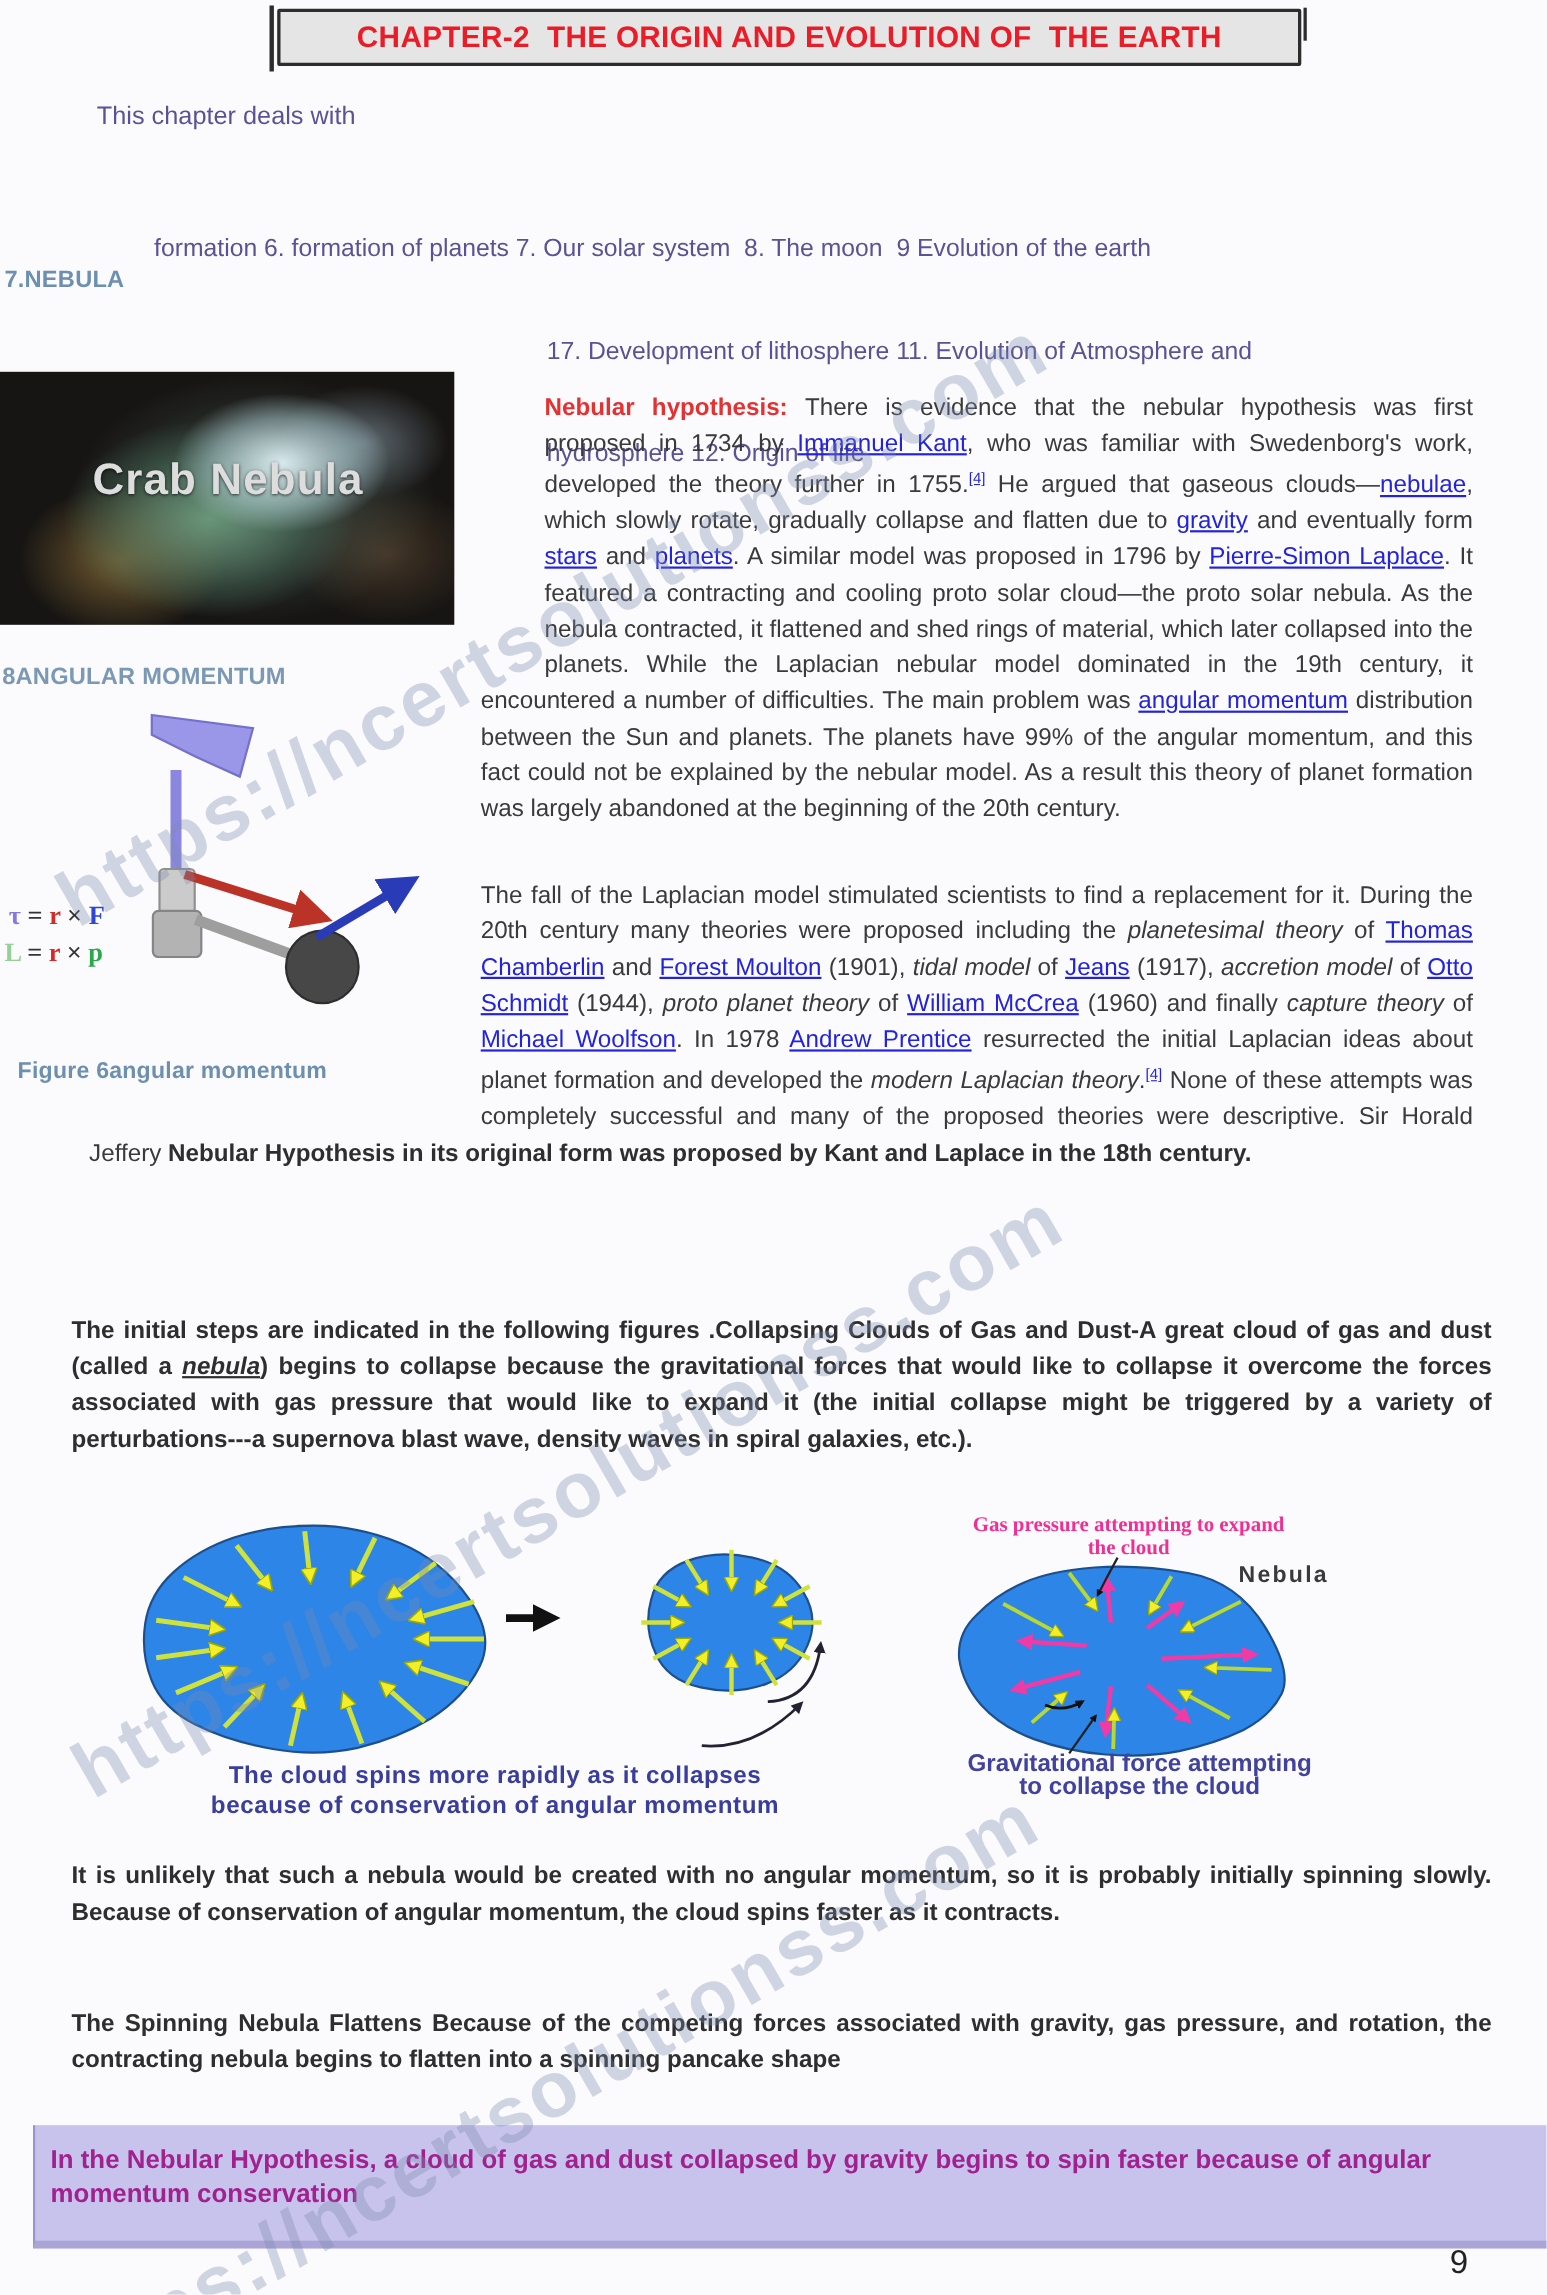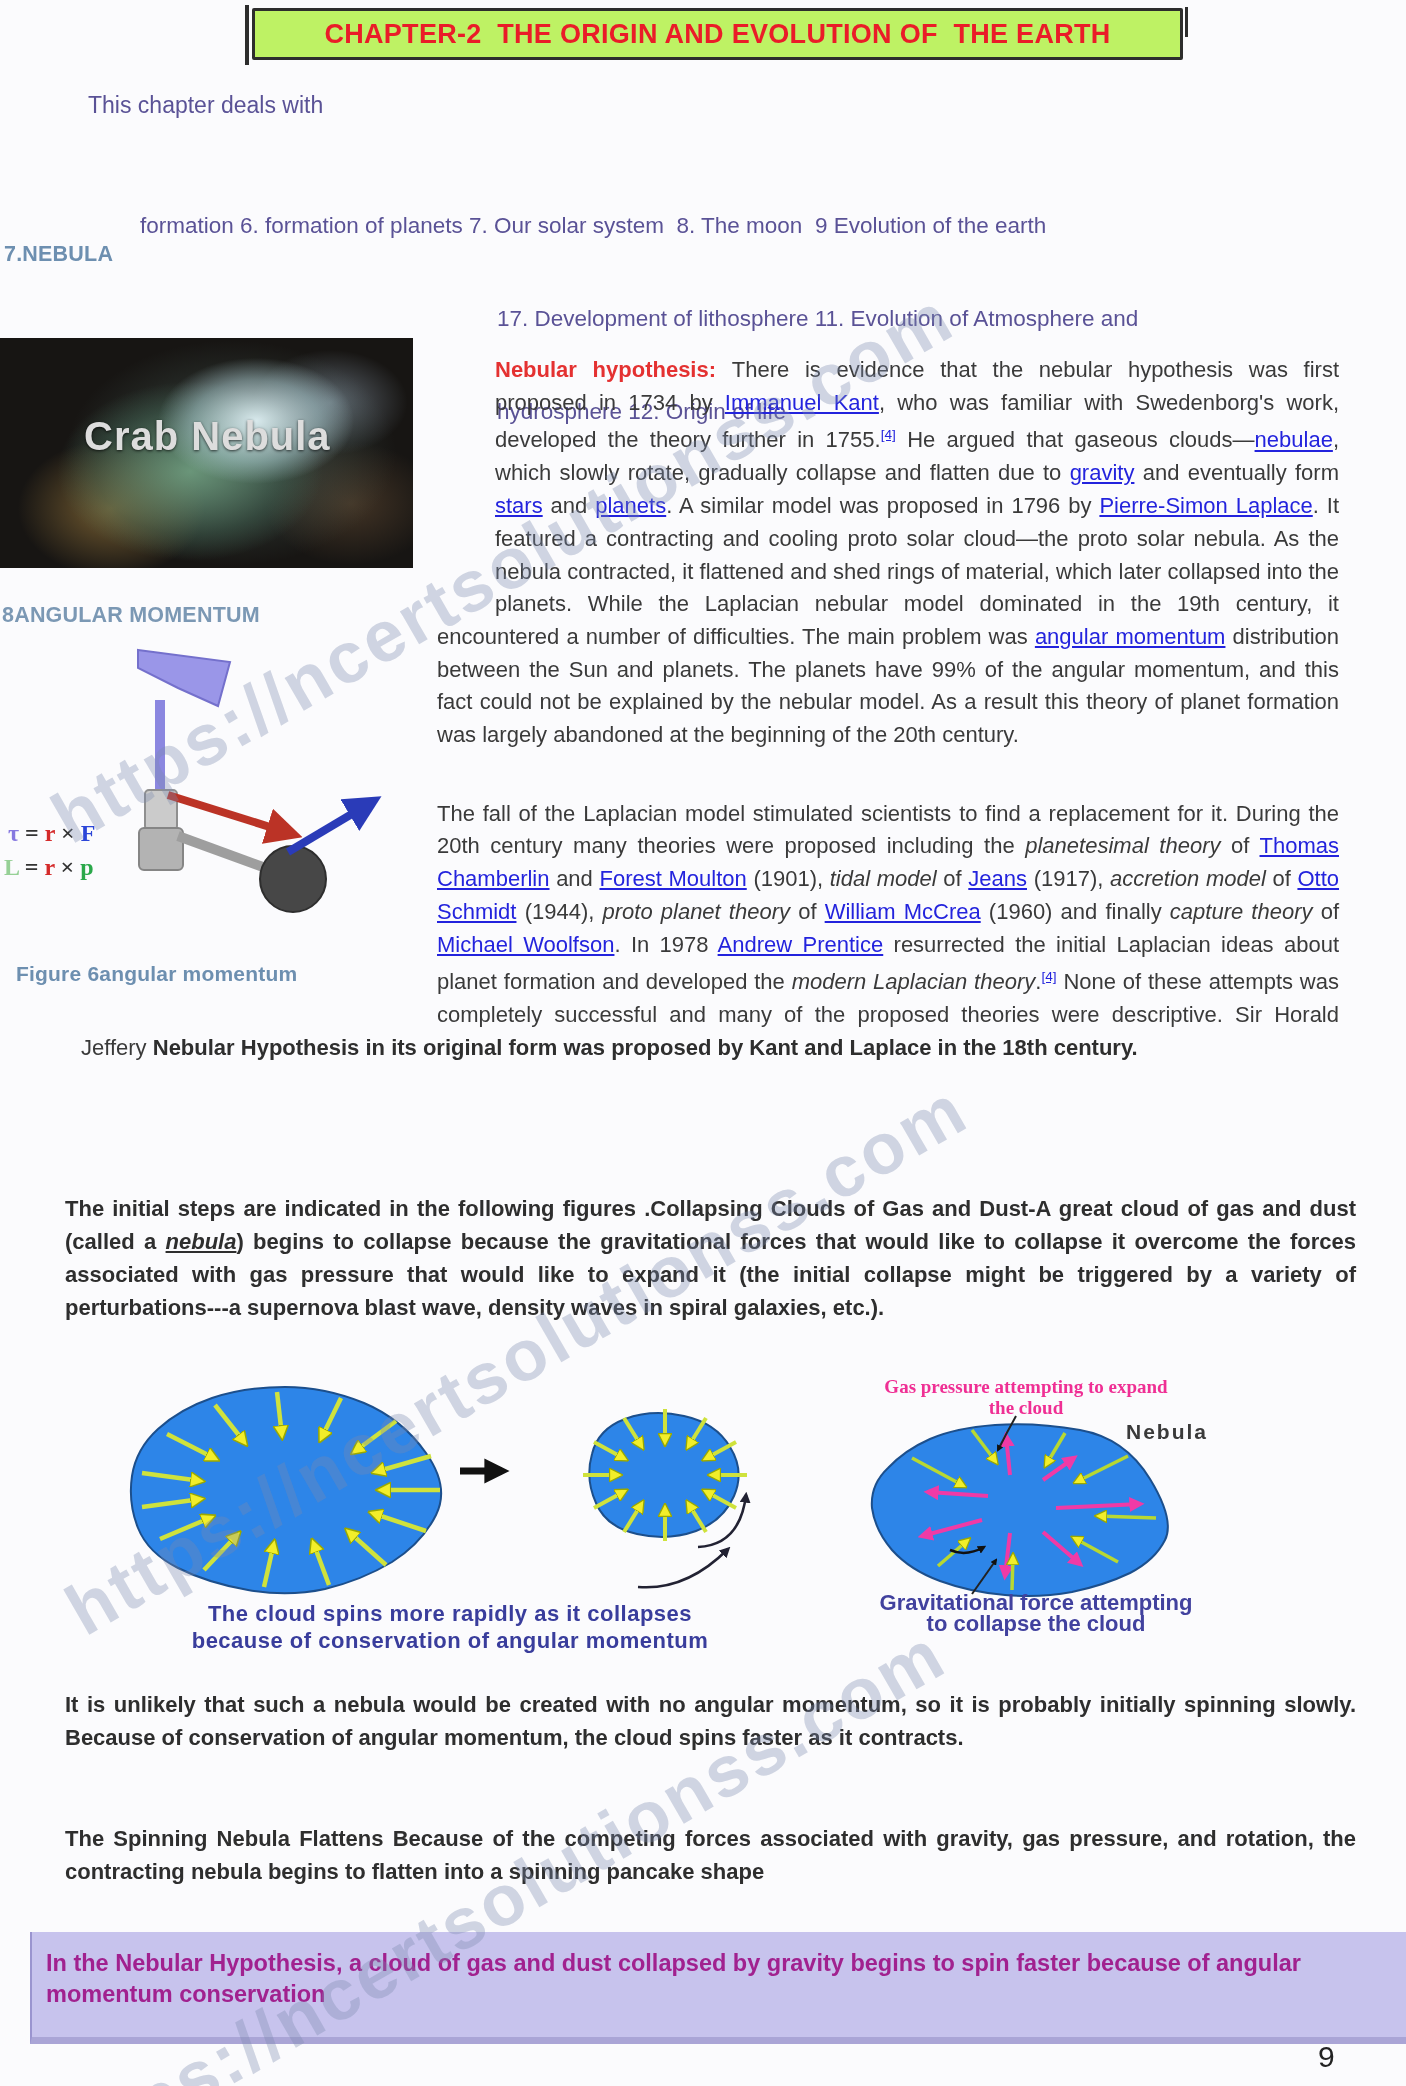--- a/index.html
+++ b/index.html
@@ -5,21 +5,21 @@
   html,body{margin:0;padding:0;}
   body{
     width:1406px;height:2086px;position:relative;overflow:hidden;
     background:#fbfbfd;
     font-family:"Liberation Sans","DejaVu Sans",sans-serif;
     color:#3a3a3a;
   }
   
   .header-box{
     position:absolute;left:252px;top:8px;width:925px;height:46px;
-    border:3px solid #2d2d2d;background:#bef264;border-radius:2px;
+    border:3px solid #2d2d2d;background:#e5e5e5;border-radius:2px;
     display:flex;align-items:center;justify-content:center;
   }
   .header-box .lbracket{position:absolute;left:-10px;top:-6px;width:4px;height:60px;background:#2d2d2d;}
   .header-box .rbracket{position:absolute;right:-8px;top:-4px;width:3px;height:30px;background:#2d2d2d;}
   .header-title{color:#ea1c28;font-weight:bold;font-size:27px;letter-spacing:.3px;white-space:pre;}
   
   .intro-lead{position:absolute;left:88px;top:92px;color:#5a5296;font-size:23px;}
   .topic-list{position:absolute;left:140px;top:148px;width:1214px;color:#5a5296;font-size:22.5px;line-height:31px;white-space:pre-wrap;}
   .topic-list .indent{margin-left:357px;}
   

